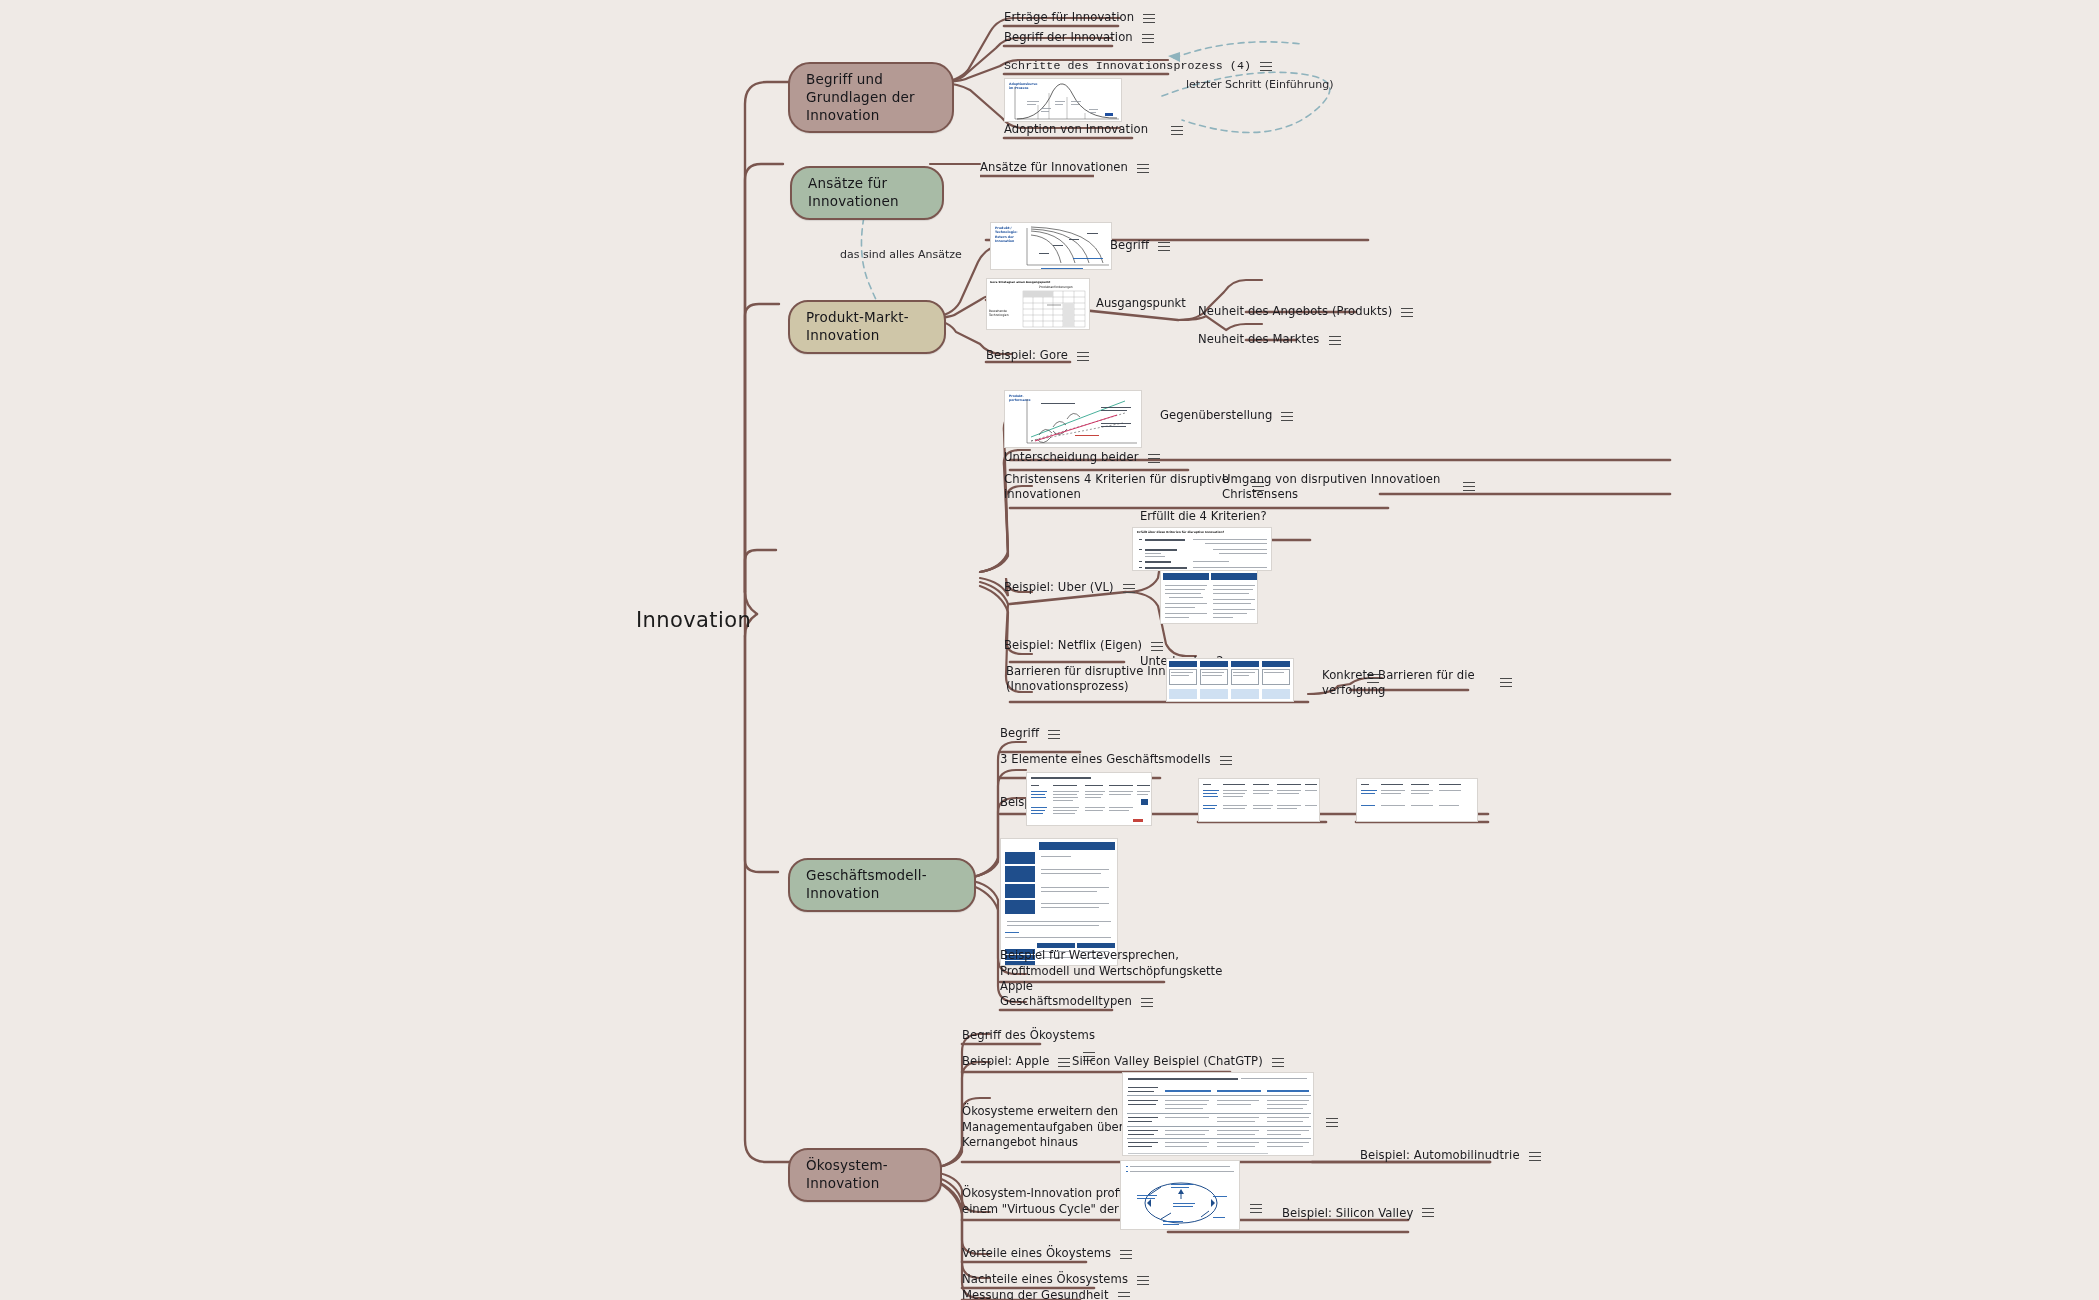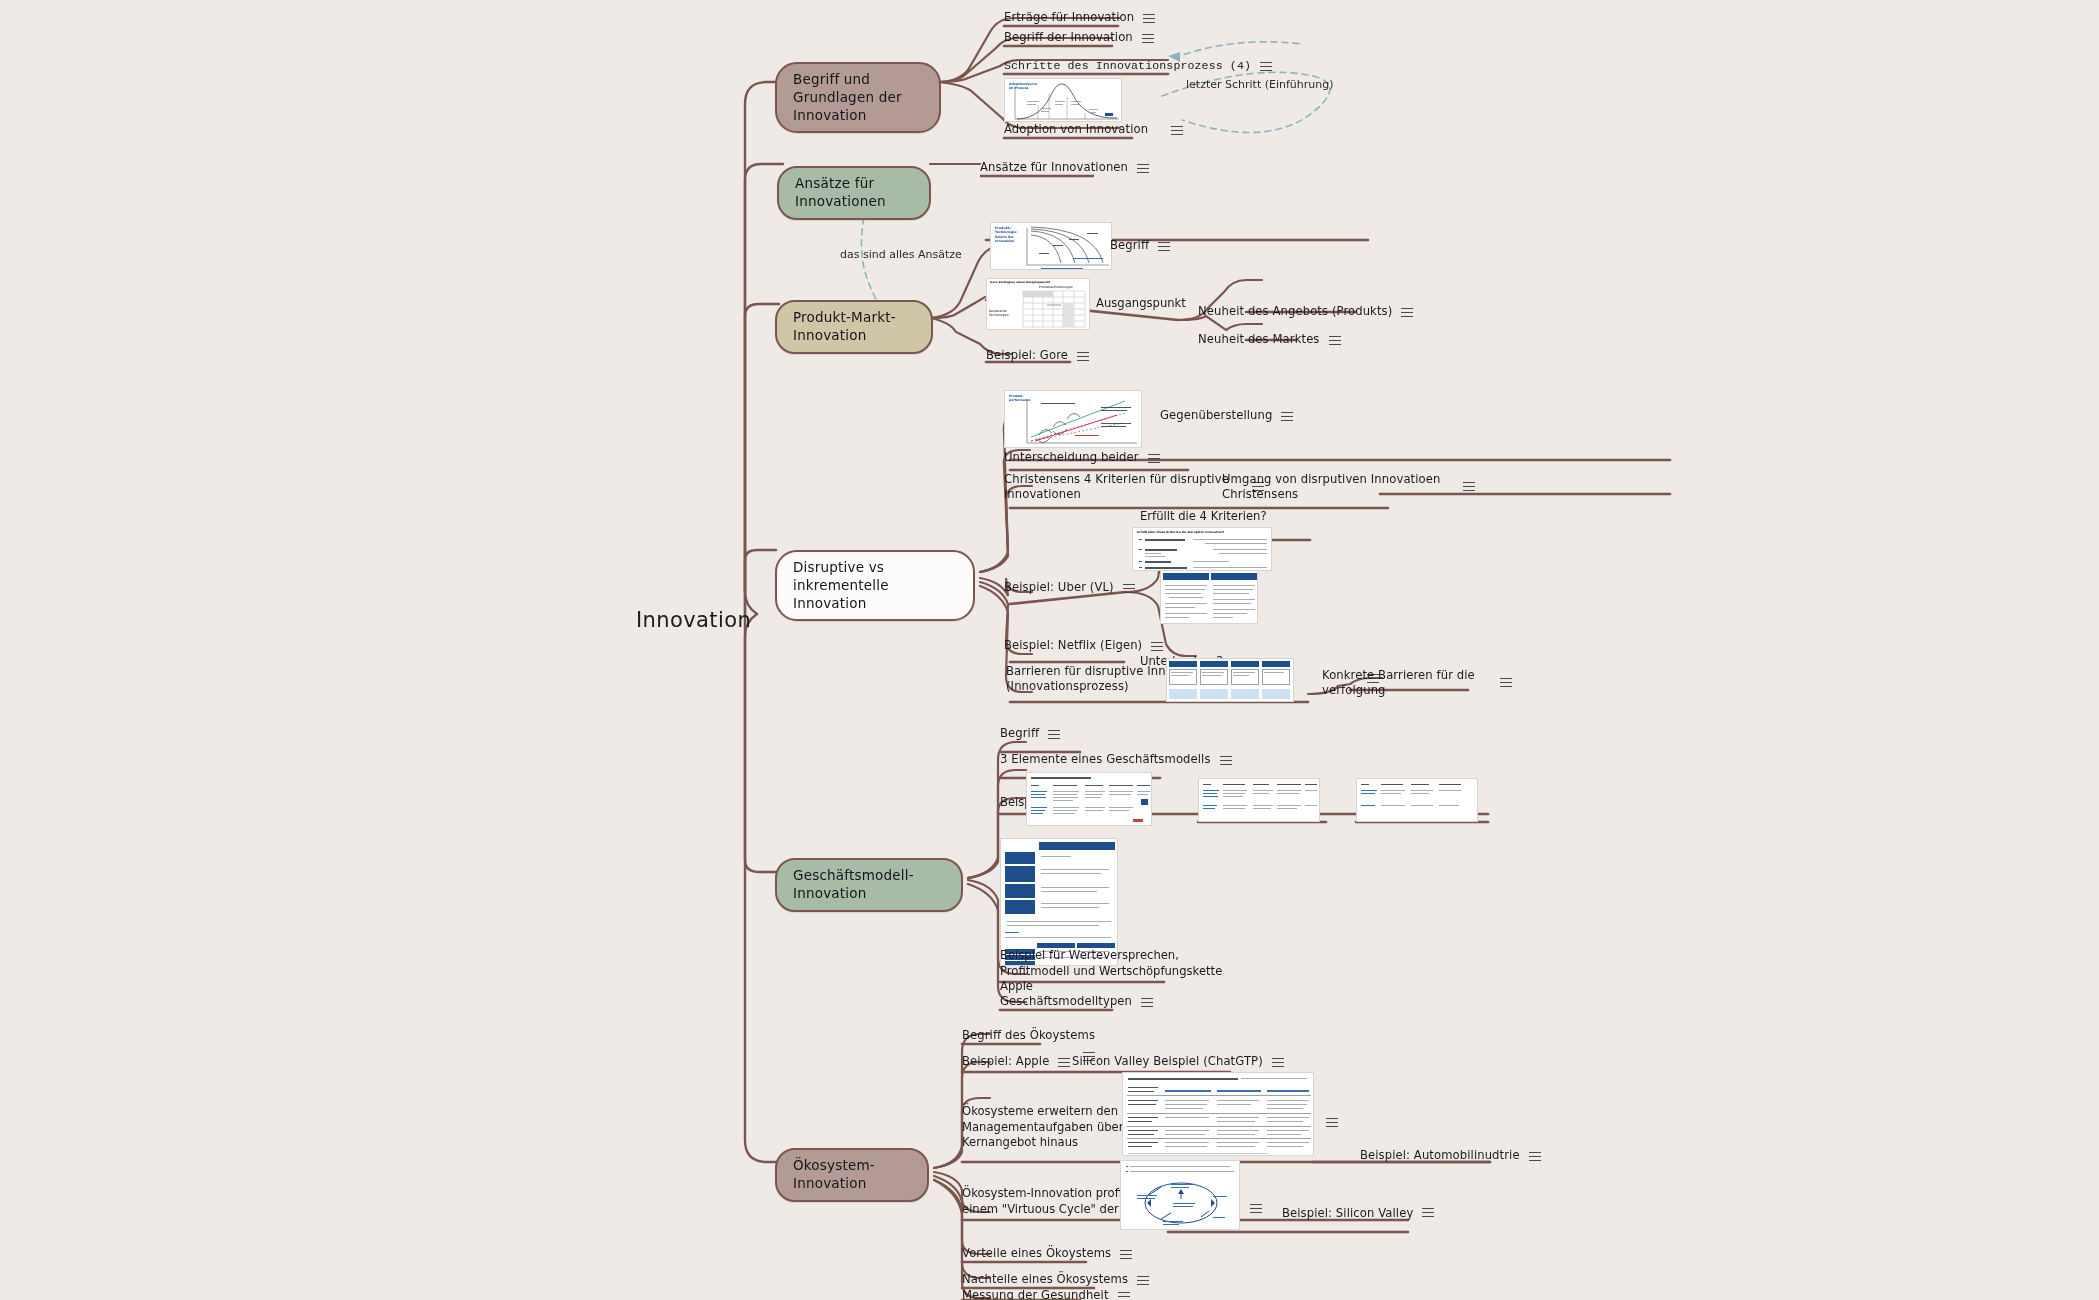--- a/index.html
+++ b/index.html
@@ -33,20 +33,21 @@
     display: flex;
     align-items: flex-start;
     border: 2.2px solid #7a564f;
     border-radius: 22px;
     padding: 7px 16px;
     font-size: 13.5px;
     line-height: 1.32;
     color: #16161a;
     letter-spacing: .2px;
     box-shadow: 0 1px 1px rgba(0,0,0,.10);
+    margin-left: 13px;
   }
   .pill.mauve  { background: #b49a94; }
   .pill.sage   { background: #a8bba6; }
   .pill.khaki  { background: #cfc6a8; }
   .pill.white  { background: #fdfcfb; }
 
   
   .leaf {
     position: absolute;
     display: flex;
@@ -244,23 +245,20 @@
   </div>
 
   <div class="pill sage" style="left:777px; top:166px; width:154px; border-radius:20px;">
     <span>Ansätze für Innovationen</span>
   </div>
 
   <div class="pill khaki" style="left:775px; top:300px; width:158px; border-radius:20px;">
     <span>Produkt-Markt-Innovation</span>
   </div>
 
-  <div class="pill white" style="left:775px; top:550px; width:200px;">
-    <span>Disruptive vs inkrementelle Innovation</span>
-  </div>
 
   <div class="pill sage" style="left:775px; top:858px; width:188px; border-radius:20px;">
     <span>Geschäftsmodell-Innovation</span>
   </div>
 
   <div class="pill mauve" style="left:775px; top:1148px; width:154px; border-radius:20px;">
     <span>Ökosystem-Innovation</span>
   </div>
 
   <div class="leaf" style="left:1004px; top:10px;">

